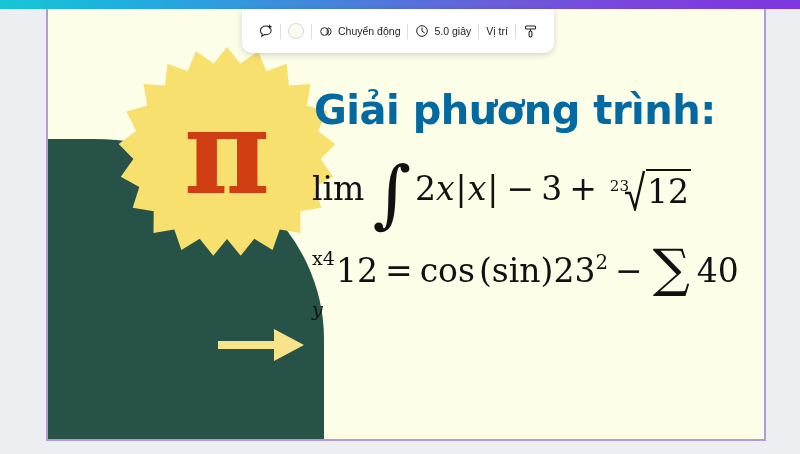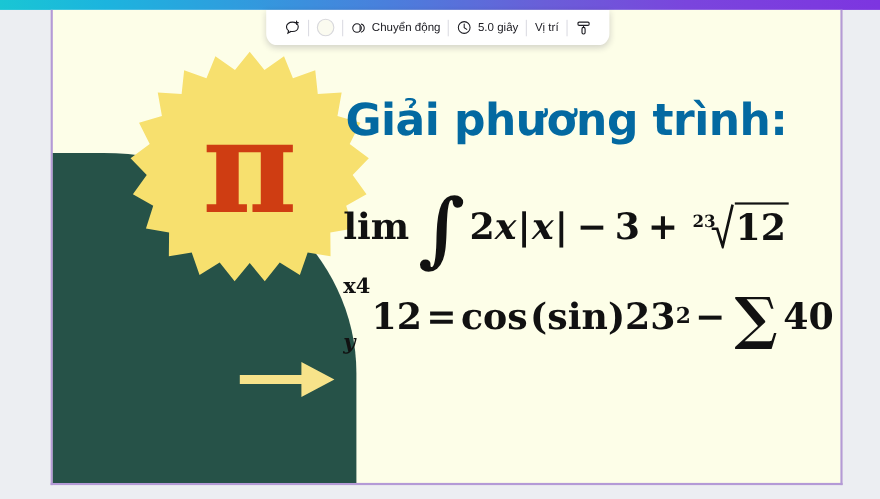--- a/index.html
+++ b/index.html
@@ -86,25 +86,24 @@
   
   #equation-block {
     position: absolute;
     left: 264px; top: 160px;
     width: 446px;
     font-family: "DejaVu Serif", serif;
     color: #111111;
   }
   .eq-line {
     display: flex;
-    align-items: center;
+    align-items: flex-start;
     white-space: nowrap;
     font-size: 33px;
     height: 72px;
-    font-weight: bold;
   }
   .eq-line.second { font-size: 33px; margin-top: 10px; }
 
   .mathrm { font-style: normal; }
   .mathit { font-style: italic; }
 
   .bigop {
     font-size: 62px;
     line-height: 0.55;
     font-family: "DejaVu Serif", serif;
@@ -153,21 +152,21 @@
   .prescript .top { text-align: left; }
   .prescript .bot { text-align: left; font-style: italic; }
 
   .sp { display: inline-block; width: 7px; }
   .sp-sm { display: inline-block; width: 4px; }
 
   
   #floating-toolbar {
     position: absolute;
     left: 242px; top: 9px;
-    height: 32px;
+    height: 44px;
     background: #ffffff;
     border-radius: 0 0 10px 10px;
     box-shadow: 0 2px 6px rgba(30,20,60,0.18);
     display: flex;
     align-items: center;
     padding: 0 9px;
     gap: 0px;
   }
   .tb-item {
     display: flex;

